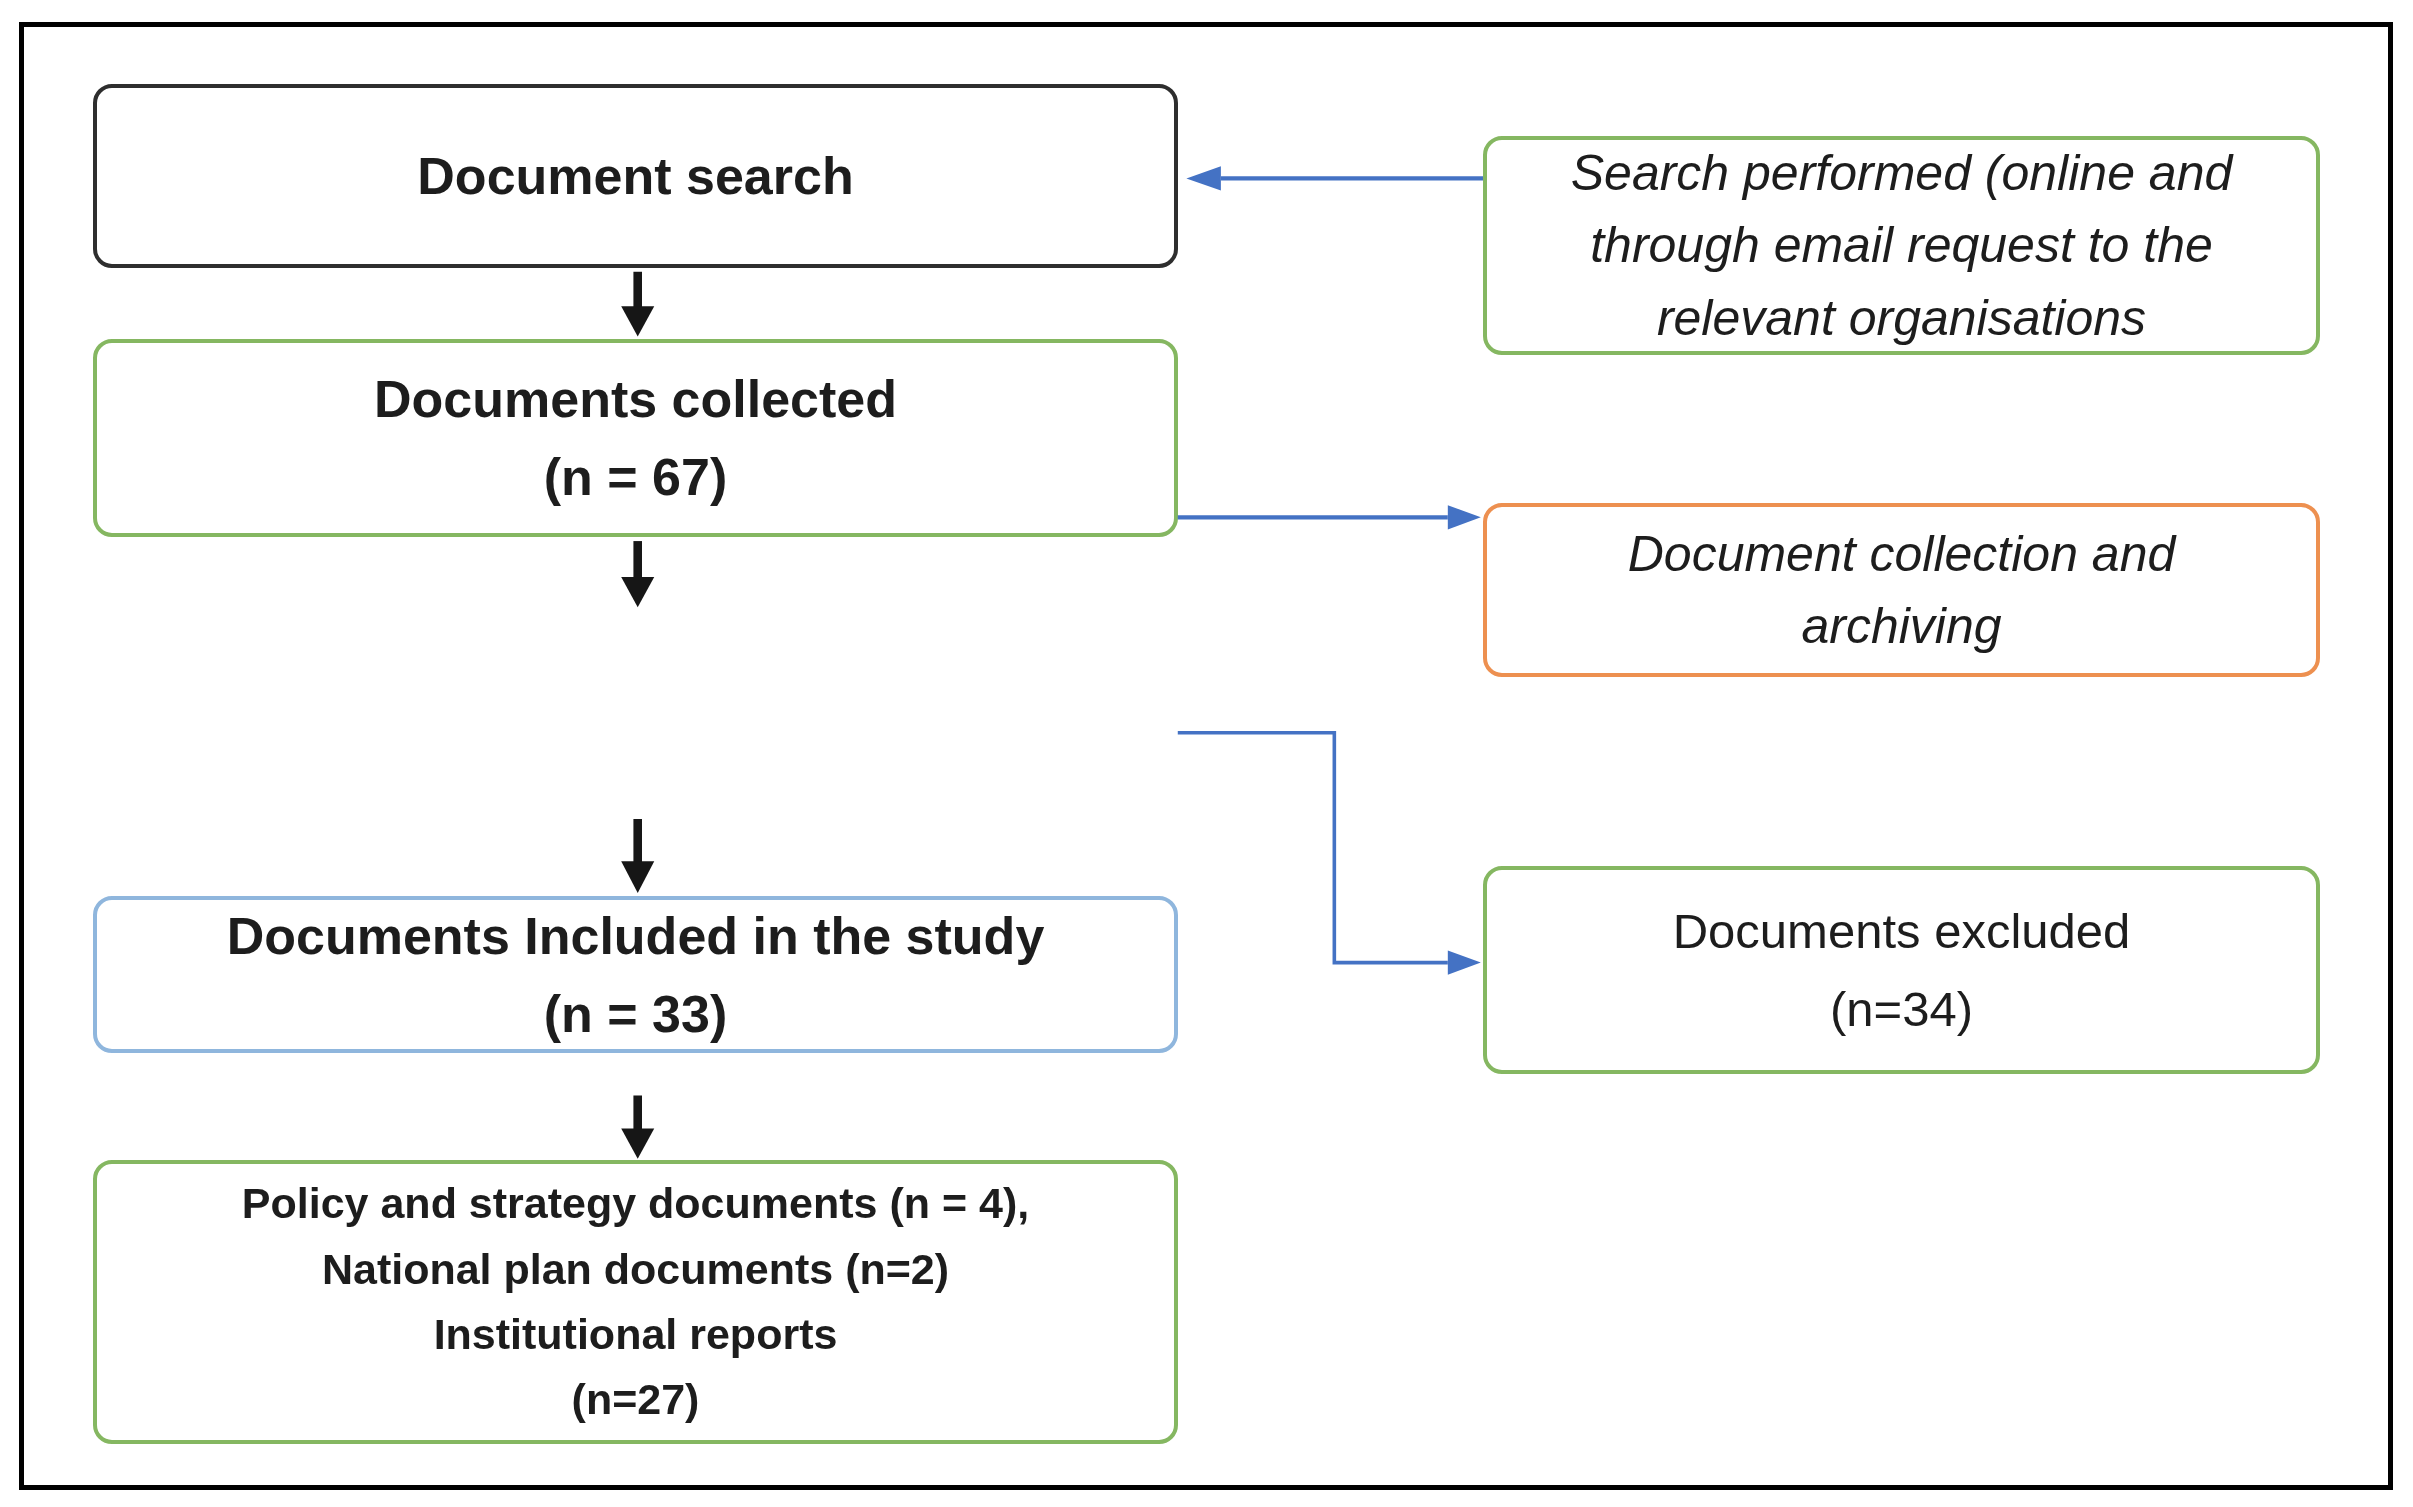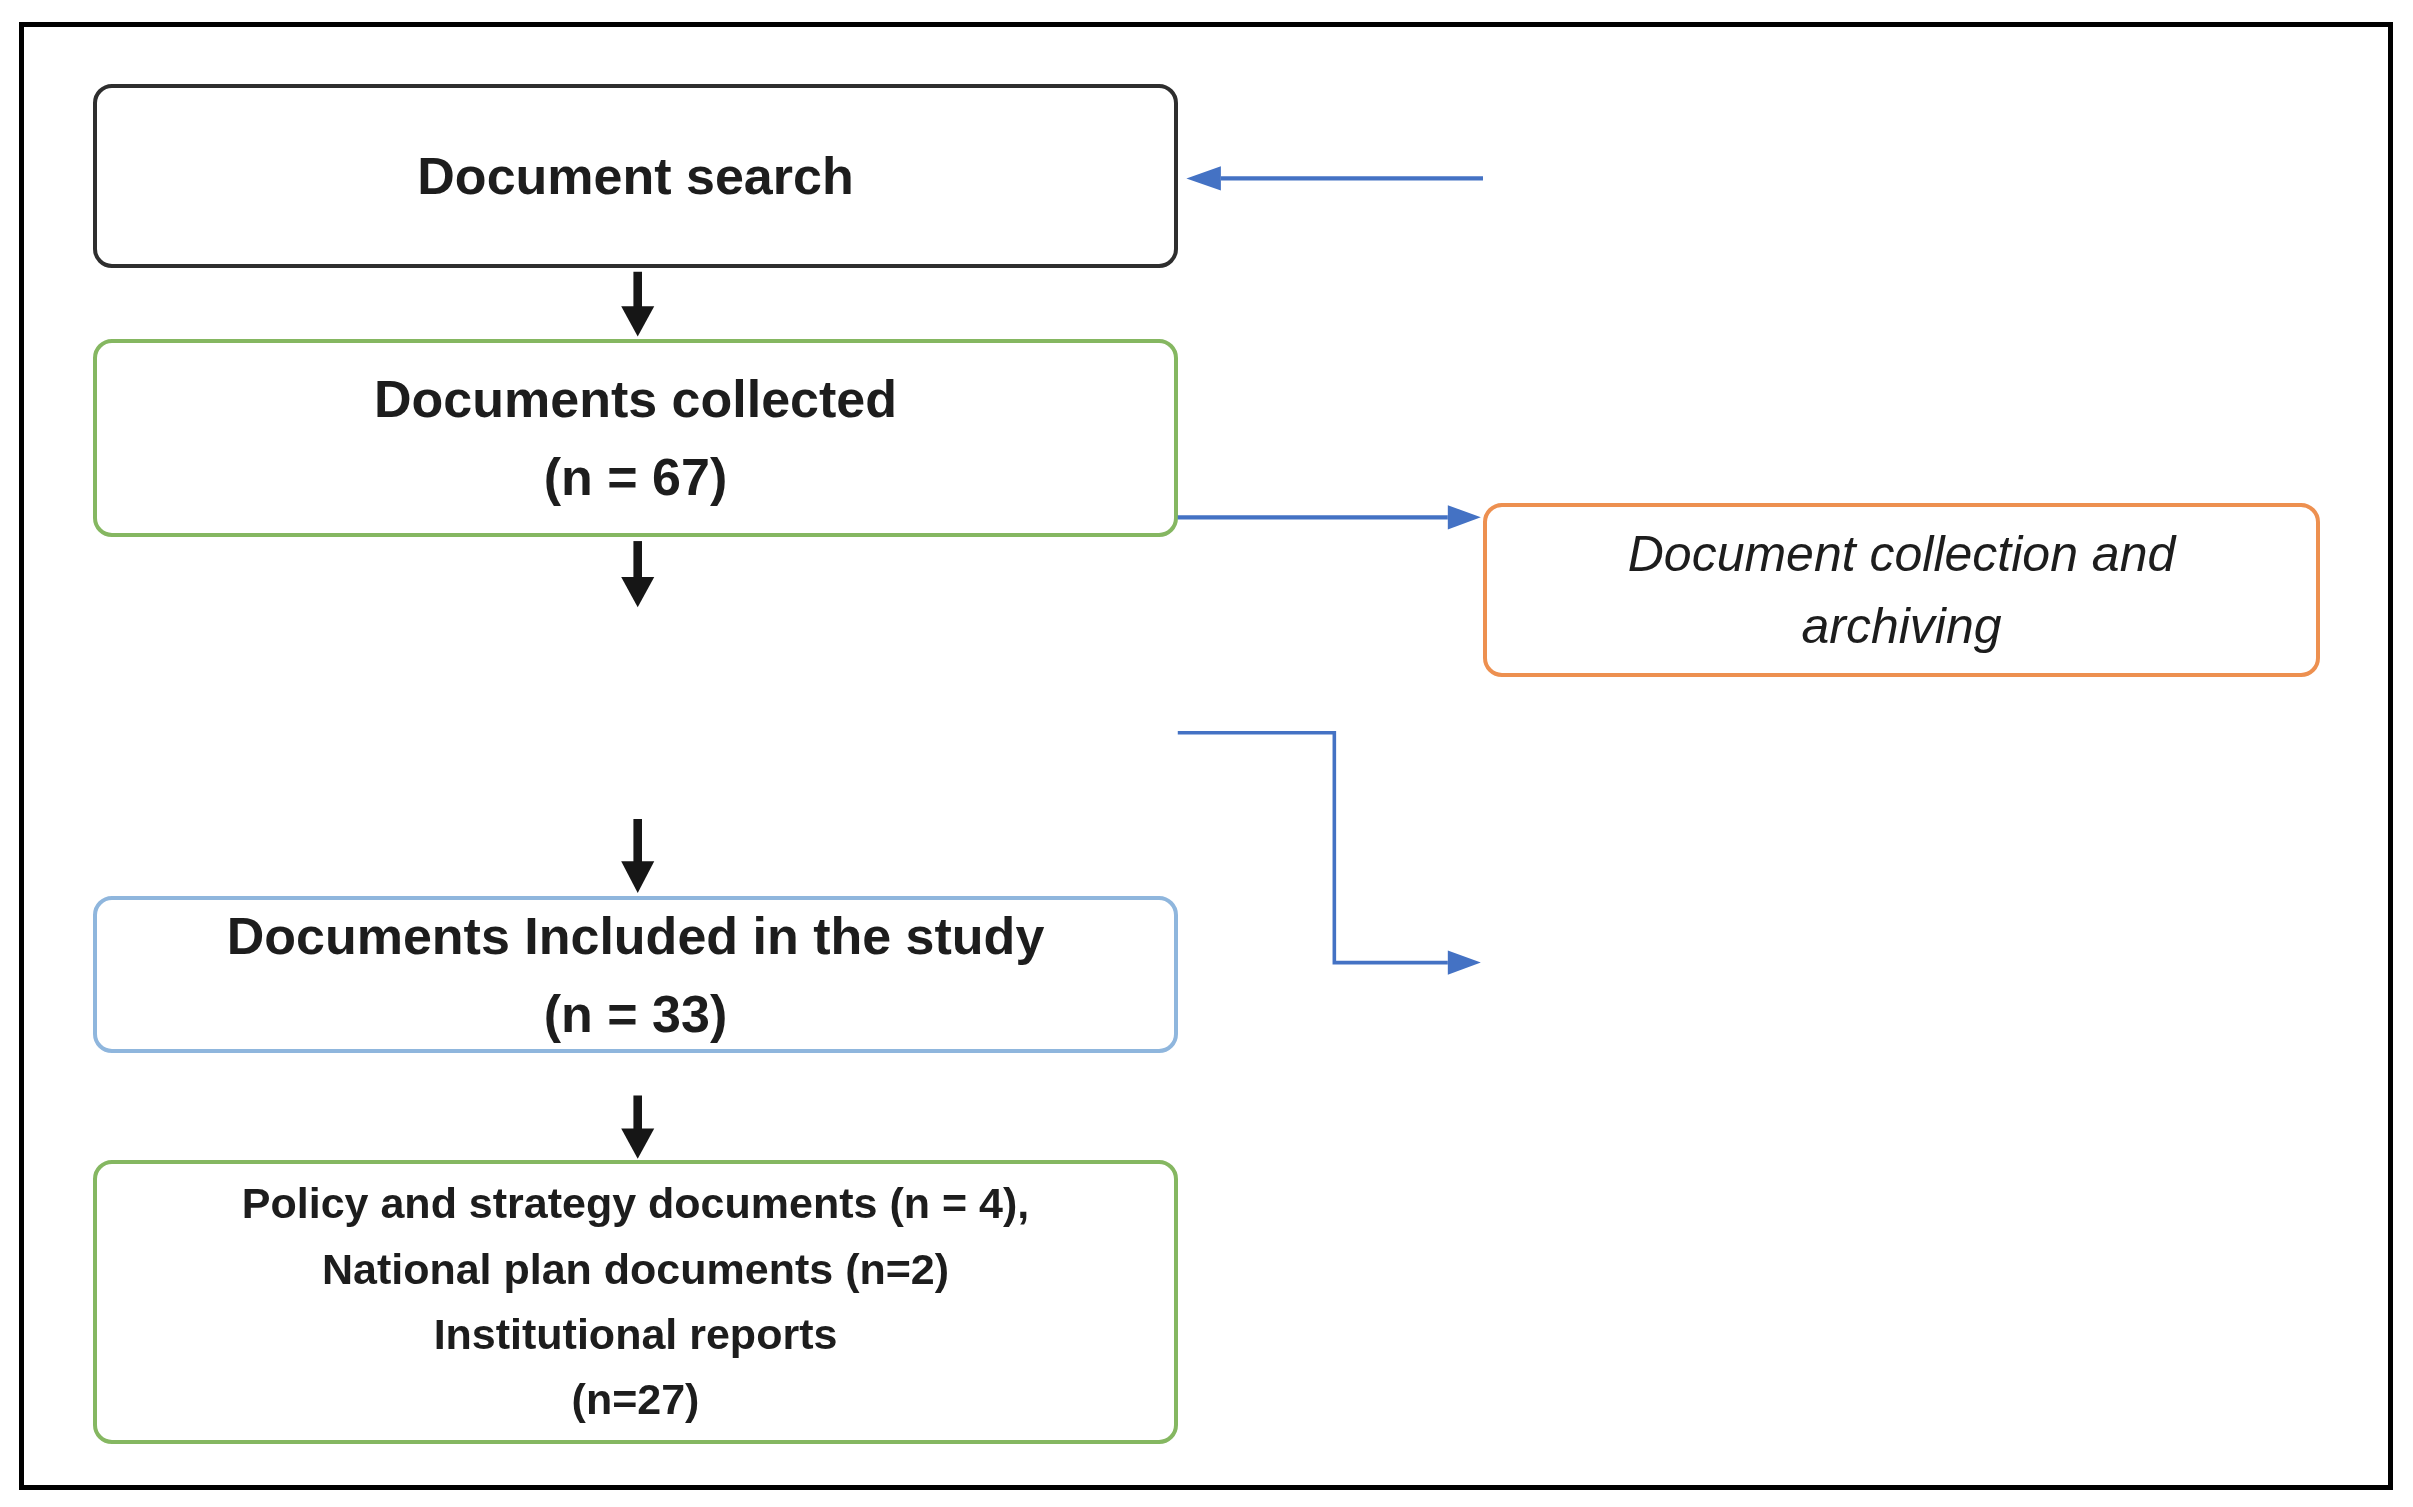--- a/index.html
+++ b/index.html
@@ -86,26 +86,35 @@
 (n = 33)</div>
   </div>
 
   <div class="fbox left-col b-green" style="top:1160px;height:284px;align-items:center;">
     <div class="txt txt-bold-sm">Policy and strategy documents (n = 4),
 National plan documents (n=2)
 Institutional reports
 (n=27)</div>
   </div>
 
+  <div class="fbox right-col b-green" style="top:136px;height:219px;">
+    <div class="txt txt-italic">Search performed (online and
+through email request to the
+relevant organisations</div>
+  </div>
 
   <div class="fbox right-col b-orange" style="top:503px;height:174px;">
     <div class="txt txt-italic">Document collection and
 archiving</div>
   </div>
 
+  <div class="fbox right-col b-green" style="top:866px;height:208px;">
+    <div class="txt txt-plain">Documents excluded
+(n=34)</div>
+  </div>
 
   <svg class="arrow-overlay" viewBox="0 0 3360 2099">
 
     <g>
       <line x1="888" y1="378" x2="888" y2="428" stroke="var(--c-black)" stroke-width="12"></line>
       <polygon points="865,426 911,426 888,468" fill="var(--c-black)"></polygon>
     </g>
     <g>
       <line x1="888" y1="753" x2="888" y2="805" stroke="var(--c-black)" stroke-width="12"></line>
       <polygon points="865,803 911,803 888,845" fill="var(--c-black)"></polygon>

